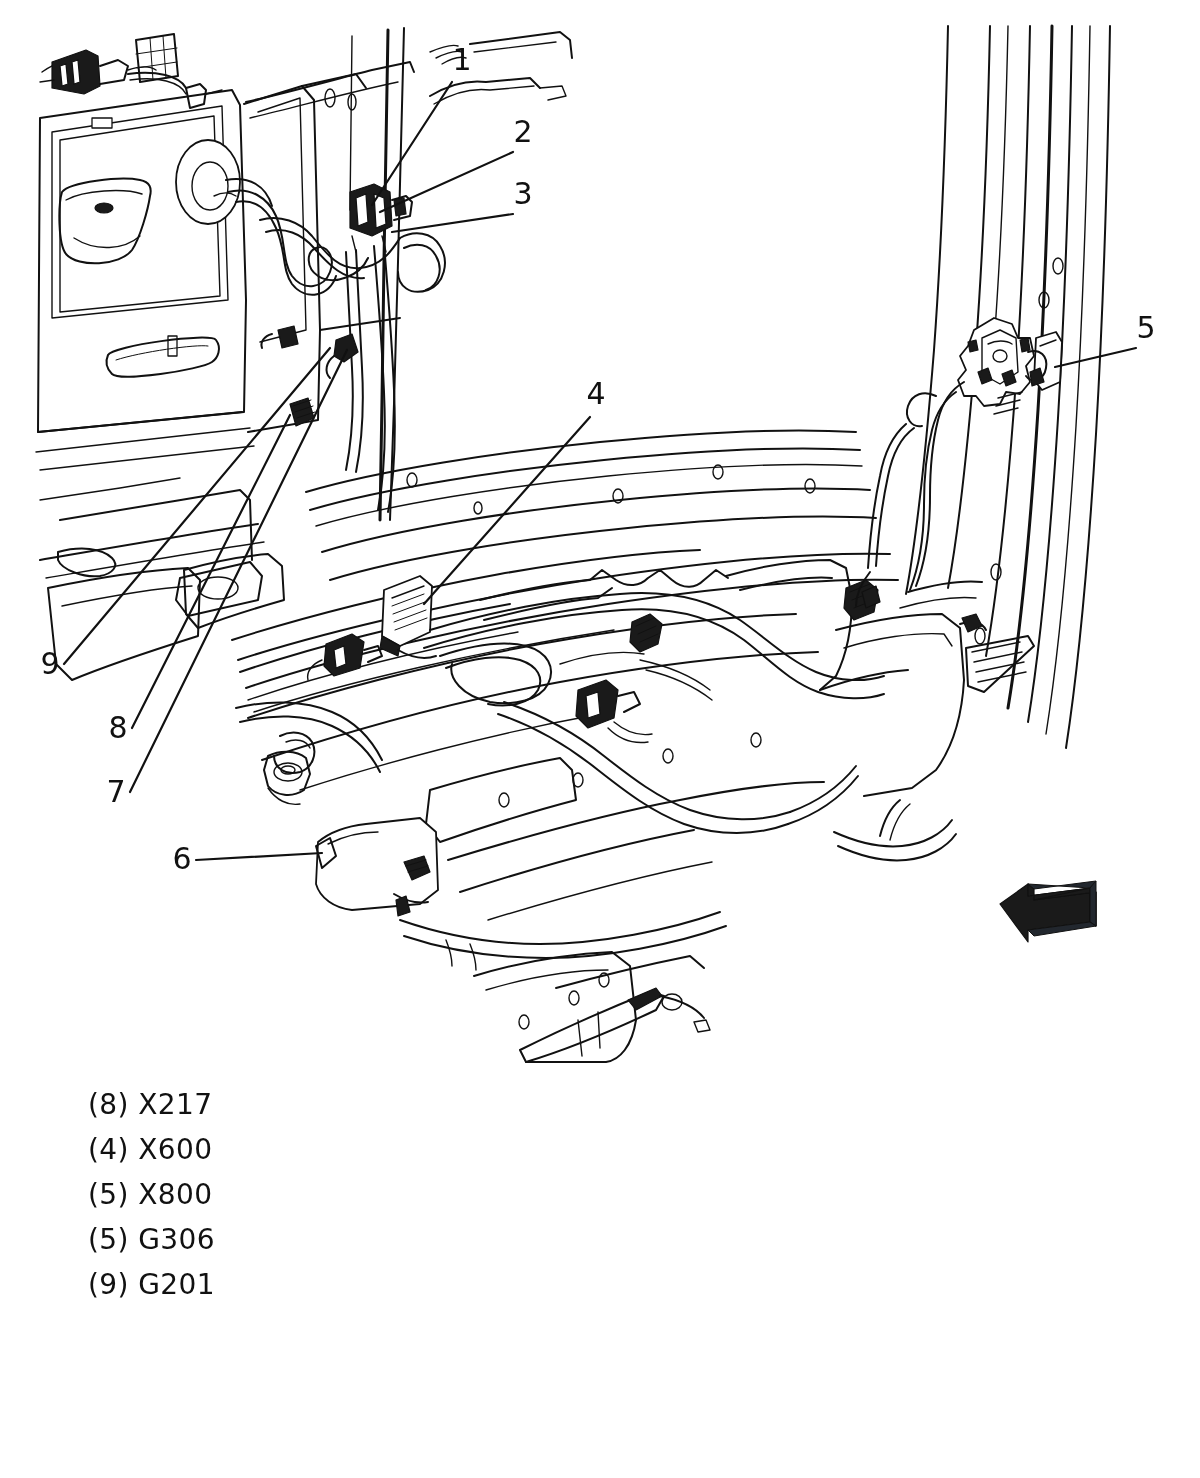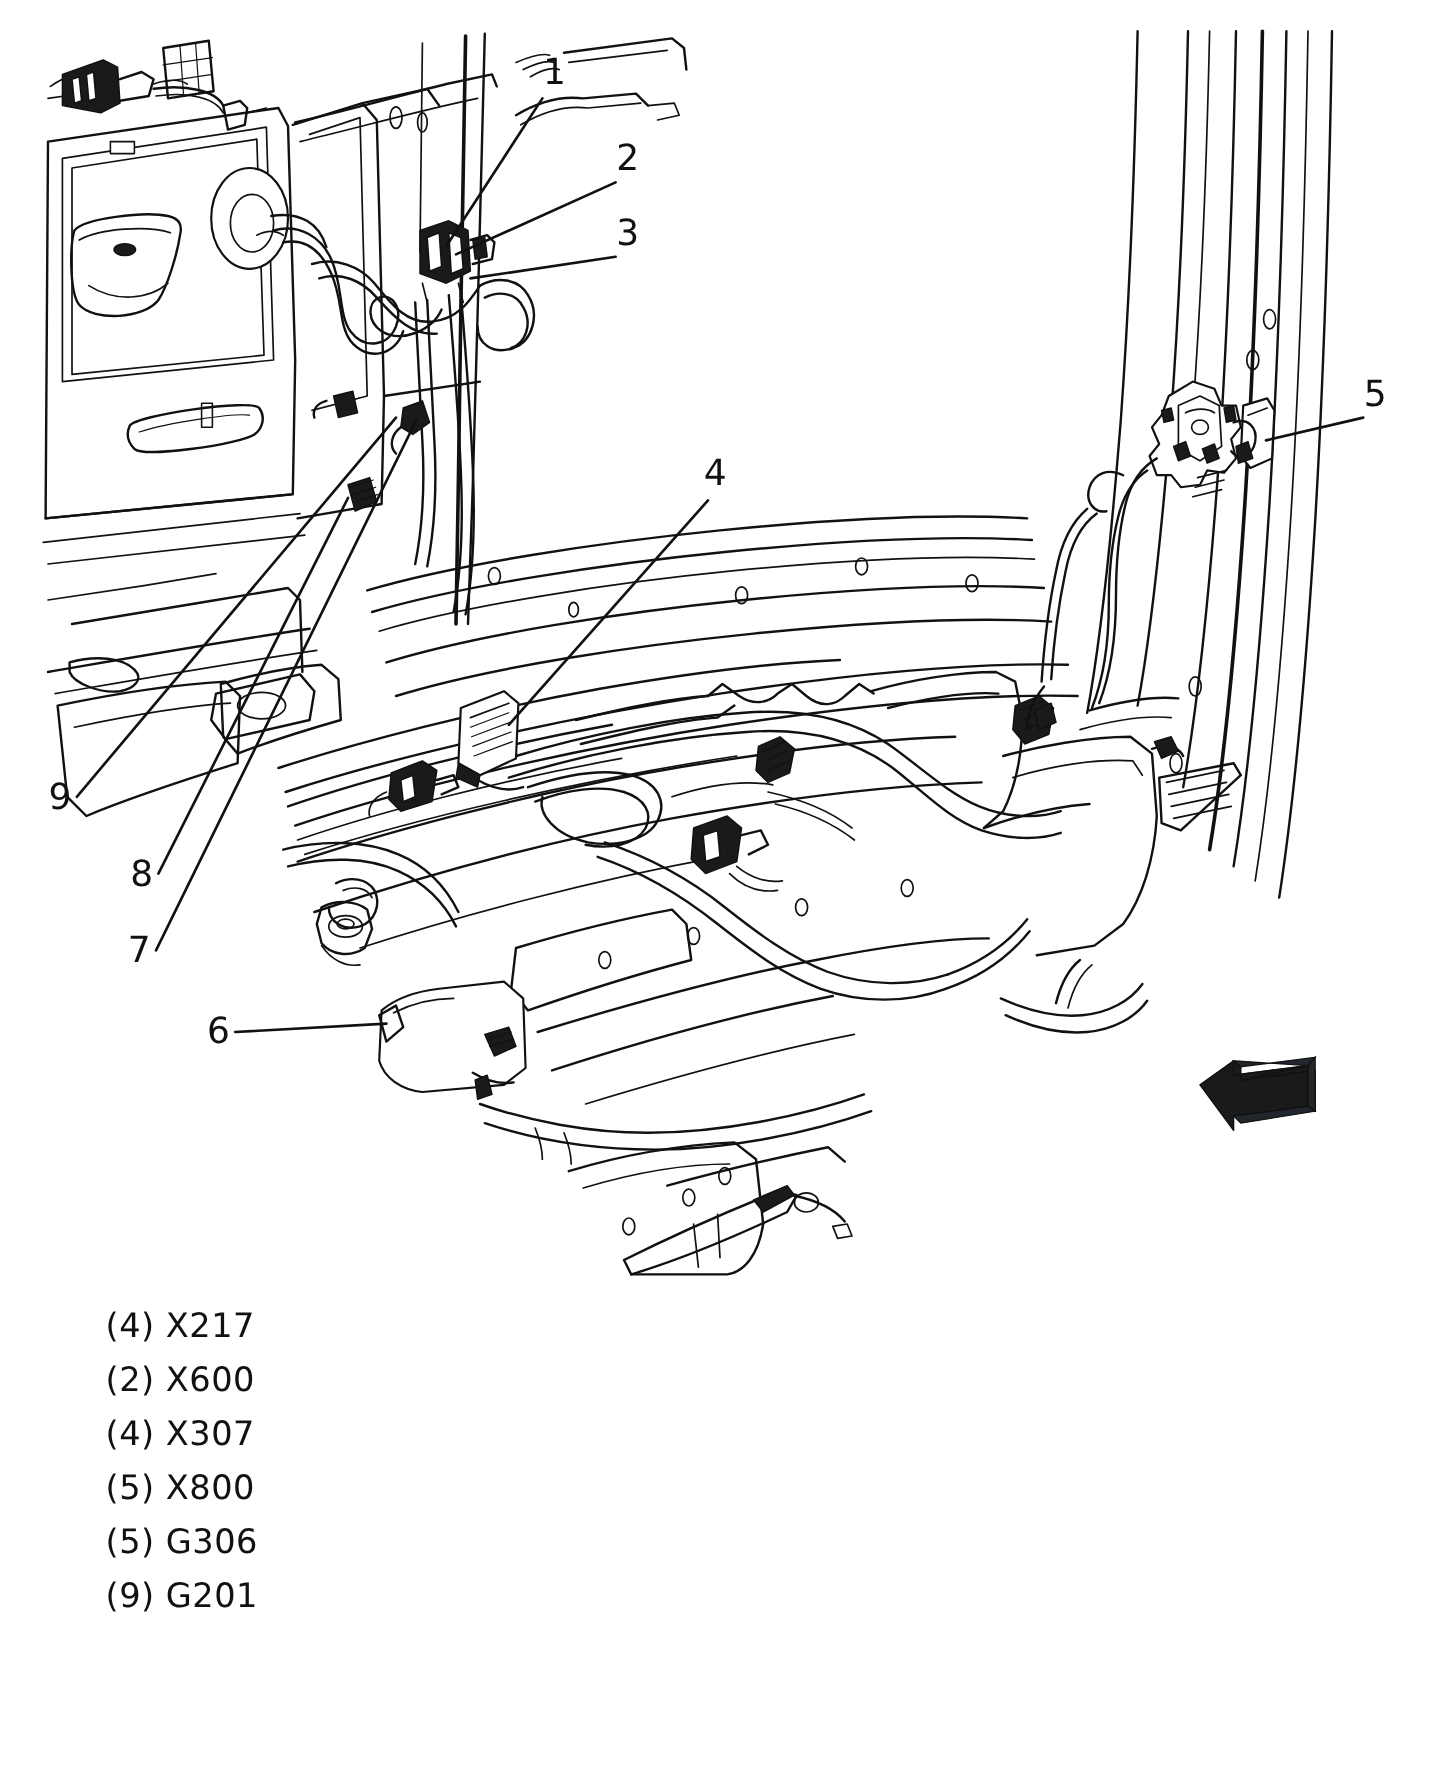--- a/index.html
+++ b/index.html
@@ -473,21 +473,20 @@
         <text class="callout-num" x="182" y="869" text-anchor="middle">6</text>
         <text class="callout-num" x="116" y="802" text-anchor="middle">7</text>
         <text class="callout-num" x="118" y="738" text-anchor="middle">8</text>
         <text class="callout-num" x="50" y="674" text-anchor="middle">9</text>
       </g>
 
     </svg>
   </div>
 
   <div id="legend">
-    <div class="legend-row">(4) X217</div>
-    <div class="legend-row">(2) X600</div>
-    <div class="legend-row">(4) X307</div>
+    <div class="legend-row">(8) X217</div>
+    <div class="legend-row">(4) X600</div>
     <div class="legend-row">(5) X800</div>
     <div class="legend-row">(5) G306</div>
     <div class="legend-row">(9) G201</div>
   </div>
 
 </div>
 
 </body></html>

